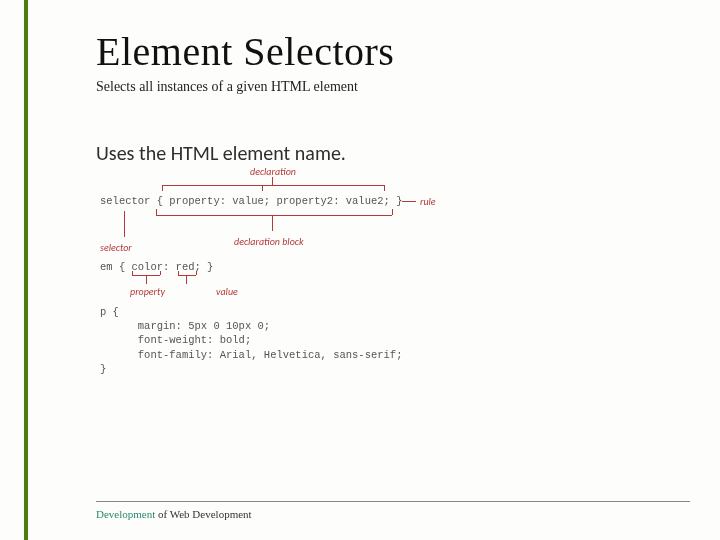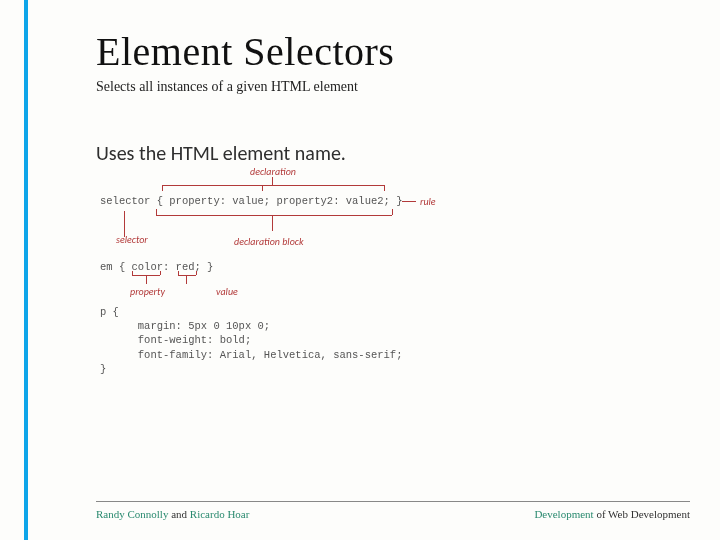--- a/index.html
+++ b/index.html
@@ -6,21 +6,21 @@
   body {
     width: 720px;
     height: 540px;
     background: #fdfdfb;
     font-family: Georgia, 'Times New Roman', serif;
     position: relative;
     overflow: hidden;
   }
   .slide {
     padding: 28px 60px 0 68px;
-    border-left: 4px solid #0ea5e9;
+    border-left: 4px solid #4d7c0f;
     margin-left: 24px;
     height: 100%;
     position: relative;
   }
   .title {
     font-size: 40px;
     font-weight: 400;
     color: #111;
     letter-spacing: 0.5px;
     margin-bottom: 4px;
@@ -116,21 +116,21 @@
     <div class="vline" style="left:62px; top:20px; height:6px;"></div>
     <div class="vline" style="left:162px; top:20px; height:6px;"></div>
     <div class="vline" style="left:284px; top:20px; height:6px;"></div>
 
     <span class="code" style="left:0; top:30px;">selector { property: value; property2: value2; }</span>
 
     <div class="hline" style="left:302px; top:36px; width:14px;"></div>
     <span class="lbl" style="left:320px; top:30px;">rule</span>
 
     <div class="vline" style="left:24px; top:46px; height:26px;"></div>
-    <span class="lbl" style="left:0; top:68px;margin-left:16px;">selector</span>
+    <span class="lbl" style="left:0; top:76px;">selector</span>
 
     <div class="hline" style="left:56px; top:50px; width:236px;"></div>
     <div class="vline" style="left:56px; top:44px; height:6px;"></div>
     <div class="vline" style="left:292px; top:44px; height:6px;"></div>
     <div class="vline" style="left:172px; top:50px; height:16px;"></div>
     <span class="lbl" style="left:134px; top:70px;">declaration block</span>
 
     <span class="code" style="left:0; top:96px;">em { color: red; }</span>
 
     <div class="vline" style="left:46px; top:110px; height:9px;"></div>
@@ -148,21 +148,18 @@
     <div class="codeblock" style="position:absolute; left:0; top:140px;">p {
       margin: 5px 0 10px 0;
       font-weight: bold;
       font-family: Arial, Helvetica, sans-serif;
 }</div>
   </div>
 
   <div class="footer">
     <hr class="footer-rule">
     <div class="footer-row">
-      <span class="footer-left">
-        <span>Randy Connolly</span><span class="and"> and </span><span>Ricardo Hoar</span>
-      </span>
       <span class="footer-right">
         <span class="accent">Development</span><span> of Web Development</span>
       </span>
     </div>
   </div>
 </div>
 
 </body></html>

